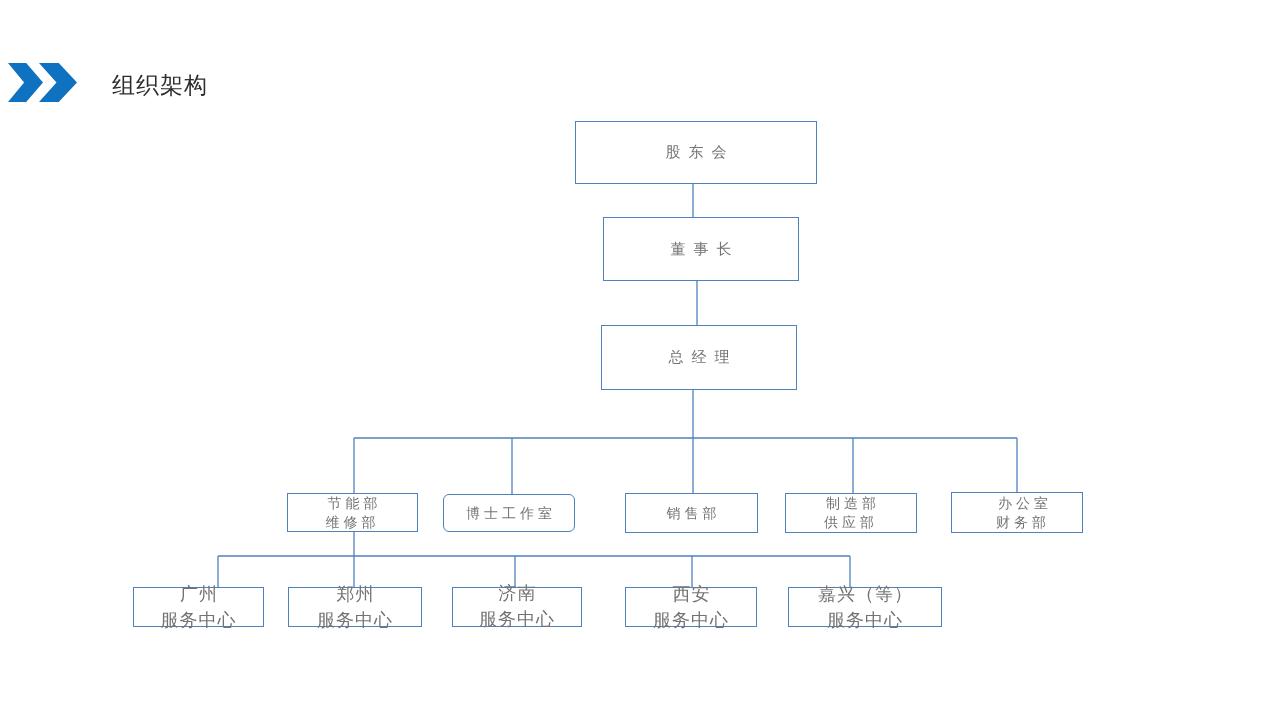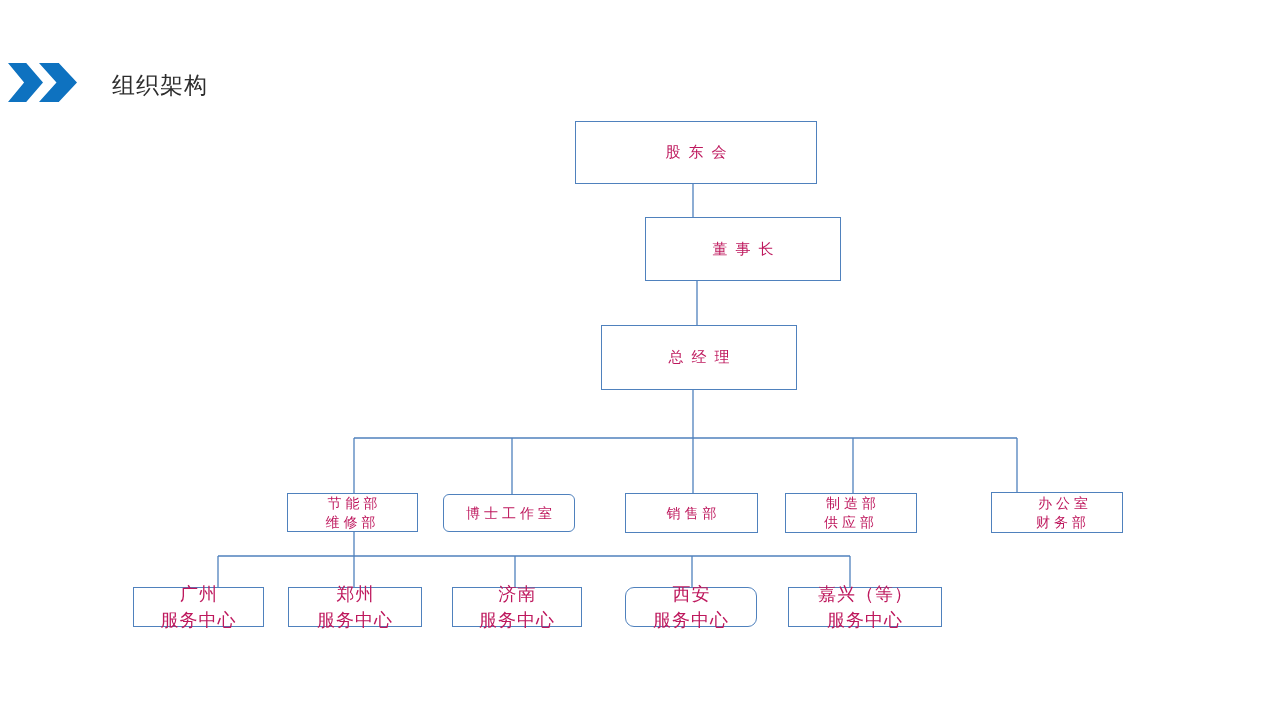--- a/index.html
+++ b/index.html
@@ -23,41 +23,41 @@
   }
 
   
   .connectors{position:absolute;left:0;top:0;width:1280px;height:720px;}
   .connectors line{stroke:#4f81bd;stroke-width:1.3;}
 
   
   .node{
     position:absolute;border:1.5px solid #4f81bd;background:#ffffff;
     display:flex;align-items:center;justify-content:center;
-    text-align:center;color:#be185d;box-sizing:border-box;
+    text-align:center;color:#737373;box-sizing:border-box;
   }
   .node .node-label{white-space:pre-line;display:block;}
   .lv-top{font-size:15px;letter-spacing:8px;text-indent:8px;}
   .lv-mid{font-size:14px;letter-spacing:4px;text-indent:4px;line-height:19px;}
   .lv-bot{font-size:18px;letter-spacing:1px;text-indent:1px;line-height:26px;}
 
   #n-shareholders{left:575px;top:121px;width:242px;height:63px;}
-  #n-chairman    {left:603px;top:217px;width:196px;height:64px;margin-left:42px;}
+  #n-chairman    {left:603px;top:217px;width:196px;height:64px;}
   #n-gm          {left:601px;top:325px;width:196px;height:65px;}
 
   #n-energy {left:287px;top:493px;width:131px;height:39px;}
   #n-doctor {left:443px;top:494px;width:132px;height:38px;border-radius:6px;}
   #n-sales  {left:625px;top:493px;width:133px;height:40px;}
   #n-mfg    {left:785px;top:493px;width:132px;height:40px;align-items:flex-end;}
-  #n-office {left:991px;top:492px;width:132px;height:41px;padding-left:12px;}
+  #n-office {left:951px;top:492px;width:132px;height:41px;padding-left:12px;}
 
   #n-gz {left:133px;top:587px;width:131px;height:40px;}
   #n-zz {left:288px;top:587px;width:134px;height:40px;}
-  #n-jn {left:452px;top:587px;width:130px;height:40px;}
-  #n-xa {left:625px;top:587px;width:132px;height:40px;border-radius:9px;}
+  #n-jn {left:452px;top:587px;width:130px;height:40px;font-family:Liberation Mono, monospace;}
+  #n-xa {left:625px;top:587px;width:132px;height:40px;}
   #n-jx {left:788px;top:587px;width:154px;height:40px;}
 </style>
 </head>
 <body>
 
 <div class="slide">
 
   <div class="title-chevrons">
     <div class="chev c1"></div>
     <div class="chev c2"></div>

